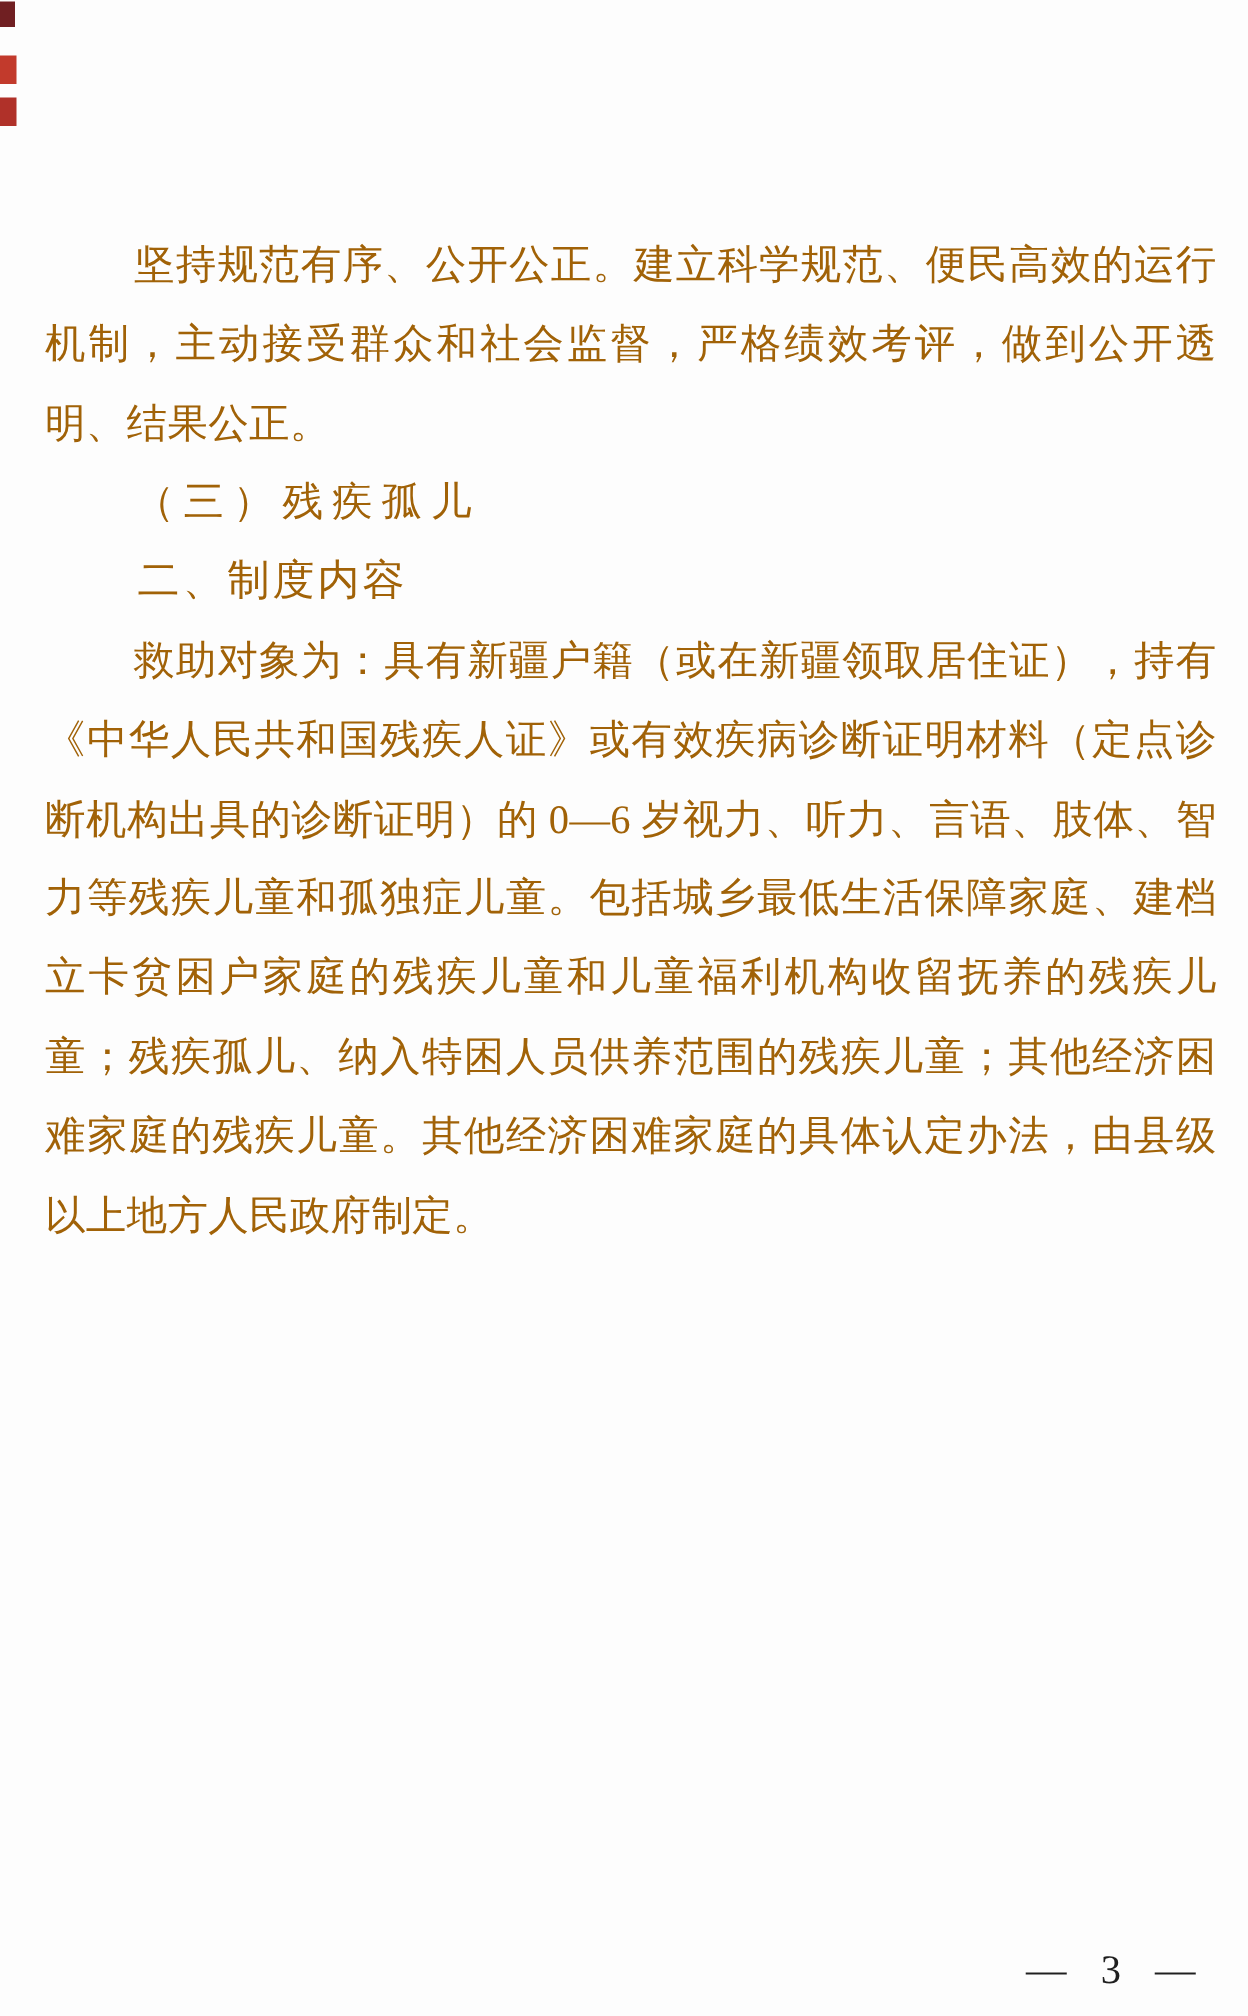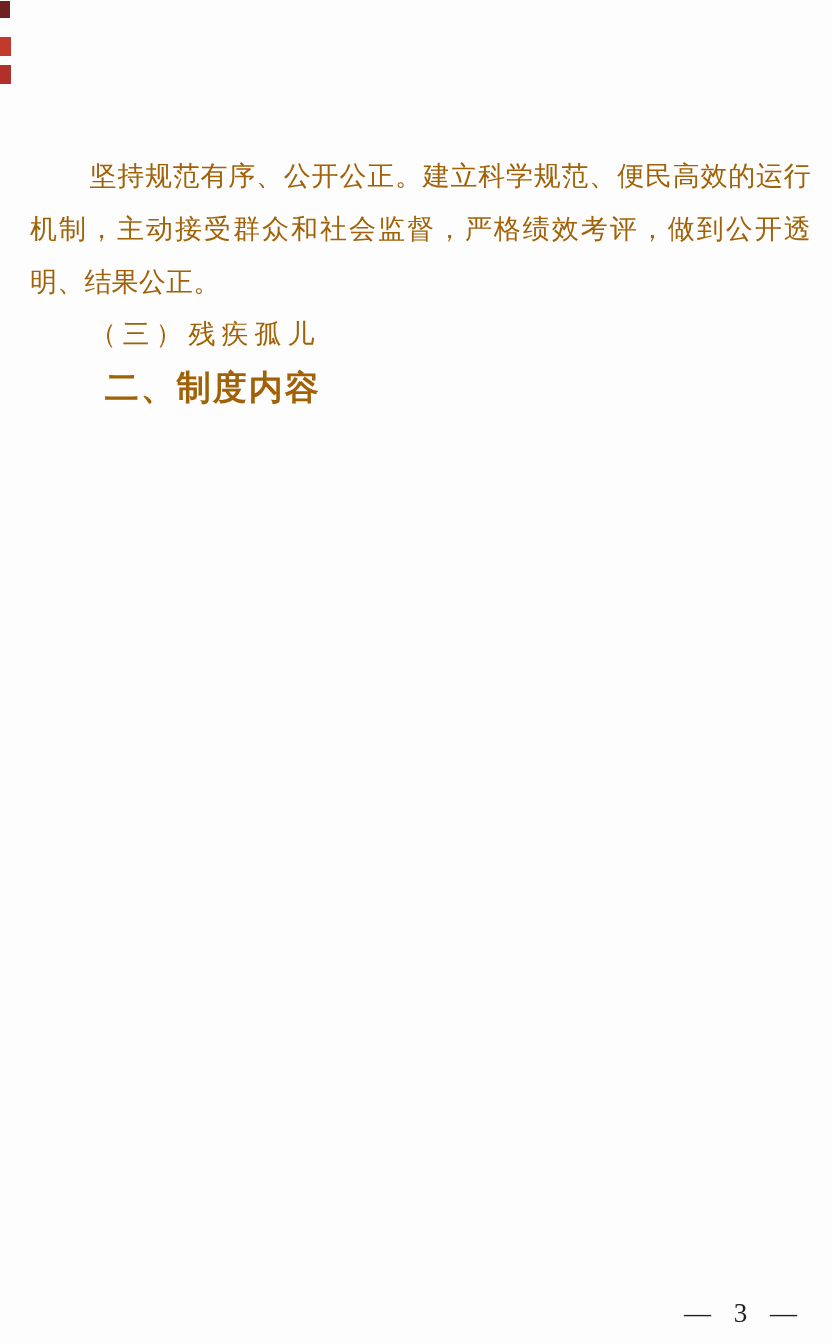--- a/index.html
+++ b/index.html
@@ -28,22 +28,22 @@
   }
   .content p {
     margin: 0;
     padding: 0;
     text-indent: 2.2em;
   }
   .h-kaiti {
     letter-spacing: 6px;
   }
   .h-bold {
-    font-weight: bold;
-    font-size: 34px;
+    font-weight: normal;
+    font-size: 28px;
     letter-spacing: 2px;
     font-family: "Liberation Sans", "DejaVu Sans", sans-serif;
   }
   .page-number {
     position: absolute;
     right: 34px;
     bottom: 15px;
     font-size: 27px;
     word-spacing: 14px;
     letter-spacing: 1px;
@@ -61,17 +61,18 @@
 <div class="page">
 
   <span class="edge-mark" style="background: rgb(112, 31, 34); top: 1px; height: 17px; width: 10px;"></span>
   <span class="edge-mark" style="background: rgb(194, 58, 44); top: 37px; height: 19px; width: 11px;"></span>
   <span class="edge-mark" style="background: rgb(176, 49, 41); top: 65px; height: 19px; width: 11px;"></span>
 
   <div class="content" style="color: #a16207;">
     <p class="body">坚持规范有序、公开公正。建立科学规范、便民高效的运行机制，主动接受群众和社会监督，严格绩效考评，做到公开透明、结果公正。</p>
     <p class="h-kaiti">（三）残疾孤儿</p>
     <p class="h-bold">二、制度内容</p>
+    <p class="body">救助对象为：具有新疆户籍（或在新疆领取居住证），持有《中华人民共和国残疾人证》或有效疾病诊断证明材料（定点诊断机构出具的诊断证明）的 0—6 岁视力、听力、言语、肢体、智力等残疾儿童和孤独症儿童。包括城乡最低生活保障家庭、建档立卡贫困户家庭的残疾儿童和儿童福利机构收留抚养的残疾儿童；残疾孤儿、纳入特困人员供养范围的残疾儿童；其他经济困难家庭的残疾儿童。其他经济困难家庭的具体认定办法，由县级以上地方人民政府制定。</p>
   </div>
 
   <div class="page-number">— 3 —</div>
 
 </div>
 
 </body></html>

